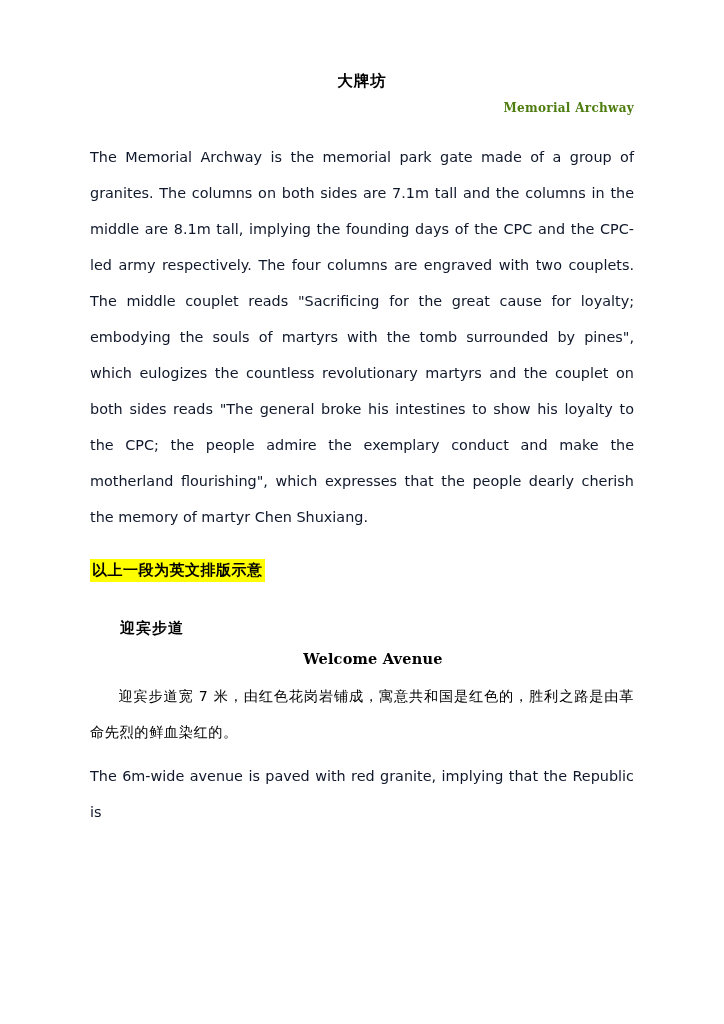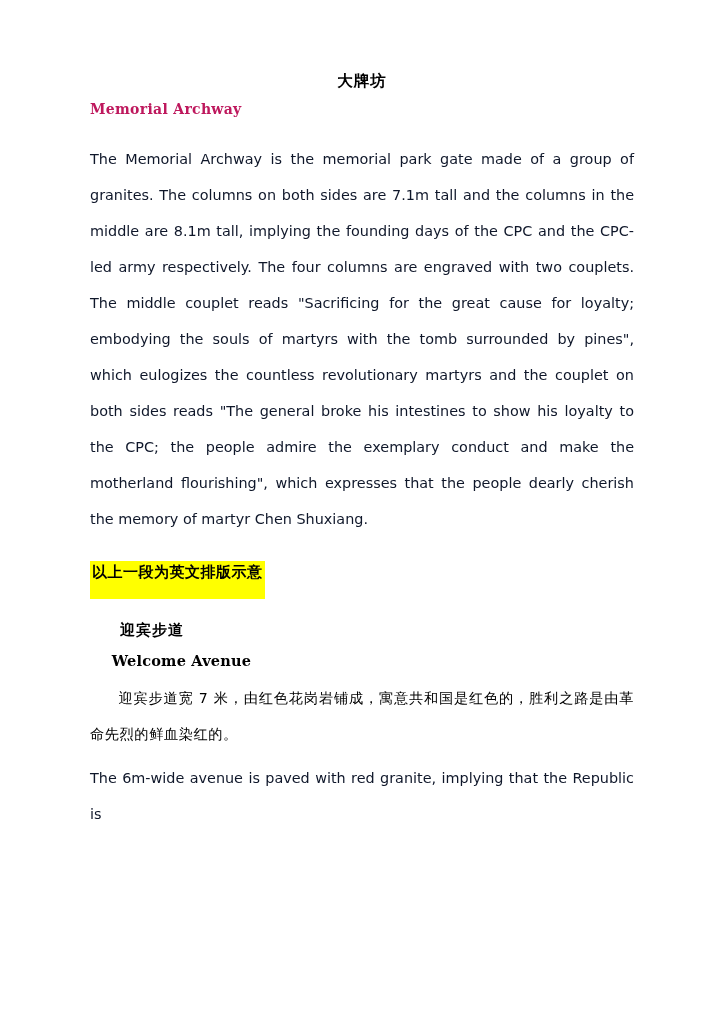--- a/index.html
+++ b/index.html
@@ -38,26 +38,26 @@
     text-align: center;
     font-family: "DejaVu Sans", sans-serif;
     font-weight: bold;
     font-size: 15.5px;
     letter-spacing: 1px;
     color: #000;
     margin: 0 0 10px 0;
     line-height: 1.2;
   }
   .en-title {
-    text-align: left;
+    text-align: right;
     font-family: "DejaVu Serif", serif;
     font-weight: bold;
-    font-size: 14px;
+    font-size: 12px;
     letter-spacing: 0.3px;
-    color: #be185d;
+    color: #4d7c0f;
     margin: 0 0 16px 0;
     line-height: 1.2;
   }
 
   
   .cn-para {
     font-family: "DejaVu Sans", sans-serif;
     font-size: 14.2px;
     line-height: 36px;
     color: #000;
@@ -89,21 +89,21 @@
     margin: 0;
     line-height: 30px;
   }
   .hl {
     background: #ffff00;
     font-family: "DejaVu Sans", sans-serif;
     font-weight: bold;
     font-size: 15px;
     letter-spacing: 0.5px;
     color: #000;
-    padding: 2px 2px 18px 2px;
+    padding: 2px 2px 3px 2px;
   }
 
   
   .sec-cn-head {
     font-family: "DejaVu Sans", sans-serif;
     font-weight: bold;
     font-size: 15px;
     letter-spacing: 1px;
     color: #000000;
     margin: 0 0 12px 0;
@@ -112,20 +112,21 @@
   }
   .sec-en-head {
     font-family: "DejaVu Serif", serif;
     font-weight: bold;
     font-size: 14.5px;
     letter-spacing: 0.2px;
     color: #000;
     margin: 0 0 10px 0;
     text-indent: 1.5em;
     line-height: 1.25;
+    text-align: center;
   }
 
   
   .footer {
     position: absolute;
     left: 0;
     top: 975px;
     width: 724px;
     height: 49px;
     background: #ffffff;

